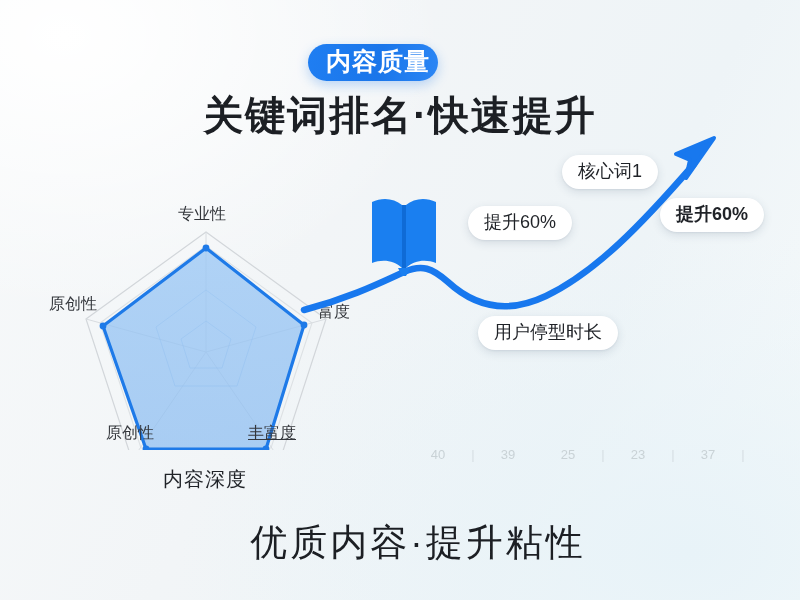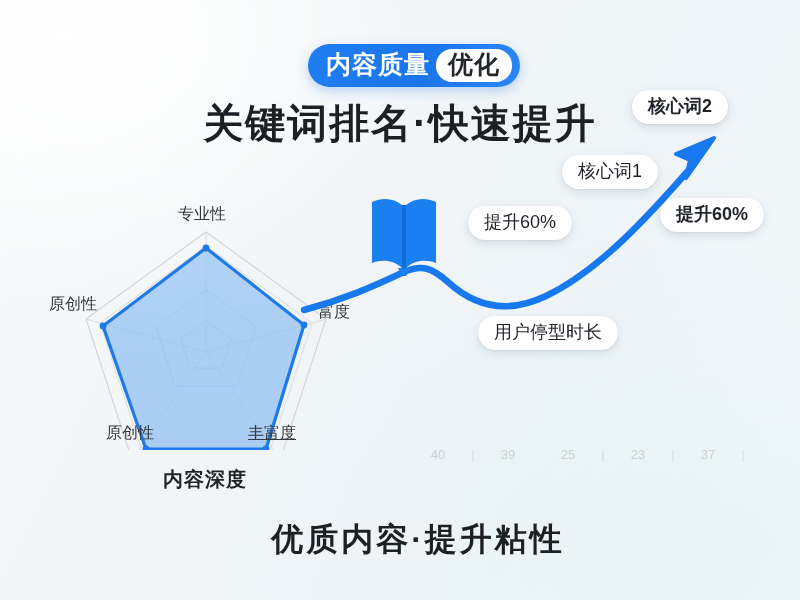--- a/index.html
+++ b/index.html
@@ -13,56 +13,56 @@
     background:
       radial-gradient(820px 520px at 86% 92%, #e8f3f8 0%, rgba(232,243,248,0) 62%),
       radial-gradient(640px 460px at 8% 6%, #ffffff 0%, rgba(255,255,255,0) 60%),
       linear-gradient(115deg,#f7f9fa 0%,#f2f5f7 40%,#eef4f7 70%,#f6fafb 100%);
   }
   .abs{position:absolute;}
 
   
   #badge{
     left:308px;top:44px;
-    display:flex;align-items:center;gap:6px;
+    display:flex;align-items:center;gap:20px;
     background:linear-gradient(100deg,#1f7ef2 0%,#1a76ea 55%,#2b86f5 100%);
     border-radius:22px;padding:5px 8px 5px 18px;
     box-shadow:0 4px 12px rgba(26,118,234,.28);
   }
   #badge .lead{
     color:#fff;font-size:25px;font-weight:700;letter-spacing:1px;
     line-height:1;padding-bottom:2px;
   }
   #badge .chip{
     background:#fff;color:#23262b;font-size:25px;font-weight:700;
     border-radius:16px;padding:3px 12px 5px;line-height:1;letter-spacing:1px;
   }
 
   
   #headline{
-    left:0;right:0;top:96px;text-align:center;
+    left:0;right:0;top:88px;text-align:center;
     font-size:40px;font-weight:700;color:#1c1f24;letter-spacing:2px;
   }
 
   
   #tagline{
     left:0;right:0;top:518px;text-align:center;
-    font-size:32px;font-weight:700;color:#1c1f24;letter-spacing:3px;padding-left:36px;
+    font-size:37px;font-weight:400;color:#1c1f24;letter-spacing:3px;padding-left:36px;
   }
 
   
   #radar-wrap{left:38px;top:190px;width:330px;height:260px;}
   #radar-svg{display:block;}
   .radar-label{
     position:absolute;font-size:16px;color:#33363b;white-space:nowrap;
   }
 
   
   #depth-caption{
-    left:163px;top:466px;font-size:20px;font-weight:700;color:#1f2227;
+    left:163px;top:466px;font-size:20px;font-weight:400;color:#1f2227;
     letter-spacing:1px;
     text-align:center;
   }
 
   
   #book{left:368px;top:188px;}
 
   
   #curve{left:290px;top:120px;}
 
@@ -93,21 +93,20 @@
     flex:0 0 10px;text-align:center;font-size:13px;color:#d6dee2;
   }
 </style>
 </head>
 <body>
 
 <div id="stage">
 
   <div class="abs" id="badge">
     <span class="lead">内容质量</span>
-    <span class="chip">优化</span>
   </div>
 
   <div class="abs" id="headline">关键词排名·快速提升</div>
 
   <div class="abs" id="radar-wrap">
     <svg id="radar-svg" width="330" height="260" viewBox="0 0 330 260">
       <defs>
         <linearGradient id="radarFill" x1="0" y1="0" x2="0" y2="1">
           <stop offset="0%" stop-color="#9cc8f5" stop-opacity="0.95"></stop>
           <stop offset="100%" stop-color="#8cbdf1" stop-opacity="0.88"></stop>
@@ -161,21 +160,20 @@
 
   <div class="abs" id="book">
     <svg width="72" height="88" viewBox="0 0 72 88">
       <path d="M4,14 C14,9 26,10 34,17 L34,80 C26,72 14,71 4,75 Z" fill="#1a7ff0"></path>
       <path d="M68,14 C58,9 46,10 38,17 L38,80 C46,72 58,71 68,75 Z" fill="#1a7ff0"></path>
       <path d="M34,17 L38,17 L38,80 L34,80 Z" fill="#0f6bd6"></path>
       <path d="M30,80 L42,80 L38,88 L34,88 Z" fill="#1a7ff0"></path>
     </svg>
   </div>
 
-  <div class="abs callout strong" id="c-core2">核心词2</div>
   <div class="abs callout" id="c-core1">核心词1</div>
   <div class="abs callout" id="c-up-left">提升60%</div>
   <div class="abs callout strong" id="c-up-right">提升60%</div>
   <div class="abs callout" id="c-dwell">用户停型时长</div>
 
   <div class="abs" id="axis-strip">
       <span class="t">40</span>
       <span class="tick">|</span>
       <span class="t">39</span>
       <span class="t">25</span>

